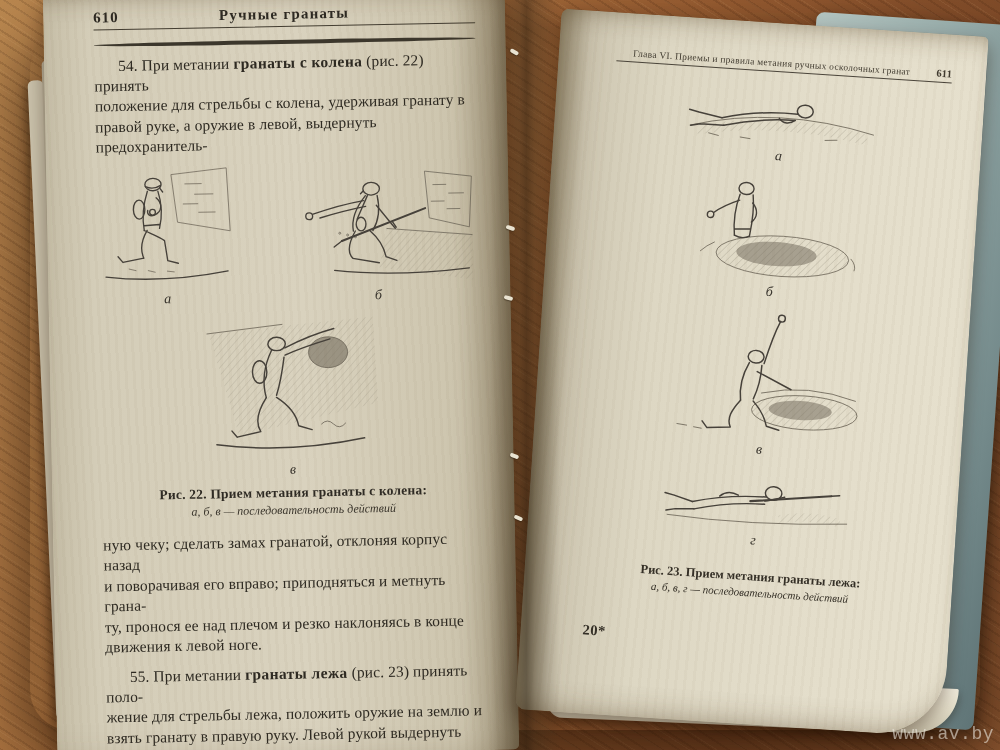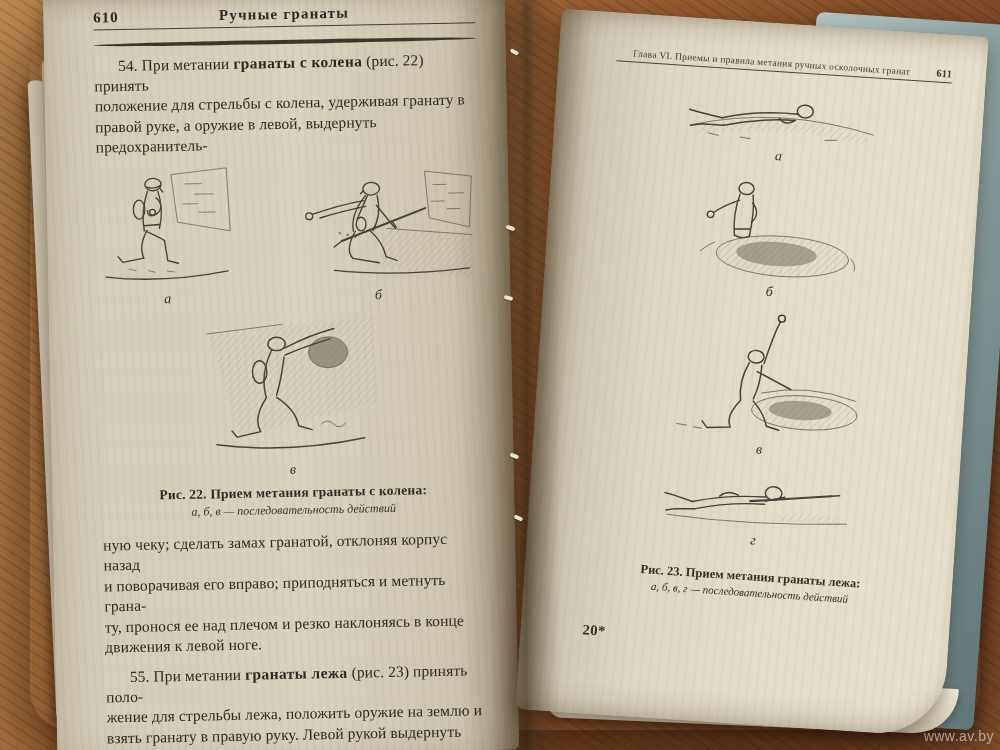--- a/index.html
+++ b/index.html
@@ -106,22 +106,22 @@
   .rp-title{flex:1;text-align:center;}
   .rp-num{margin-left:10px;font-size:10.5px;font-weight:bold;}
   .rp-figs{display:flex;flex-direction:column;align-items:center;margin-top:14px;}
   .rp-figs .fig{margin-bottom:12px;}
   .rp-cap-title{font-size:12.5px;font-weight:bold;text-align:center;margin-top:10px;}
   .rp-cap-sub{font-size:11px;font-style:italic;text-align:center;margin-top:2px;}
   .sig-mark{font-weight:bold;font-size:14.5px;margin:34px 0 0 4px;letter-spacing:.5px;}
   
   .watermark{
     position:absolute;right:6px;bottom:6px;z-index:20;
-    font-family:Liberation Sans, sans-serif;
-    font-size:14px;letter-spacing:.5px;color:rgba(236,231,221,.6);
+    font-family:Liberation Mono, monospace;
+    font-size:18px;letter-spacing:.5px;color:rgba(236,231,221,.6);
   }
   .ink{stroke:#46413a;fill:none;stroke-width:1.4;stroke-linecap:round;stroke-linejoin:round;}
   .ink2{stroke:#46413a;fill:none;stroke-width:2.1;stroke-linecap:round;}
   .thin{stroke:#6e675a;fill:none;stroke-width:.8;}
 </style>
 </head>
 <body>
 
 <div class="wood"></div>
 <div class="book-shadow"></div>

